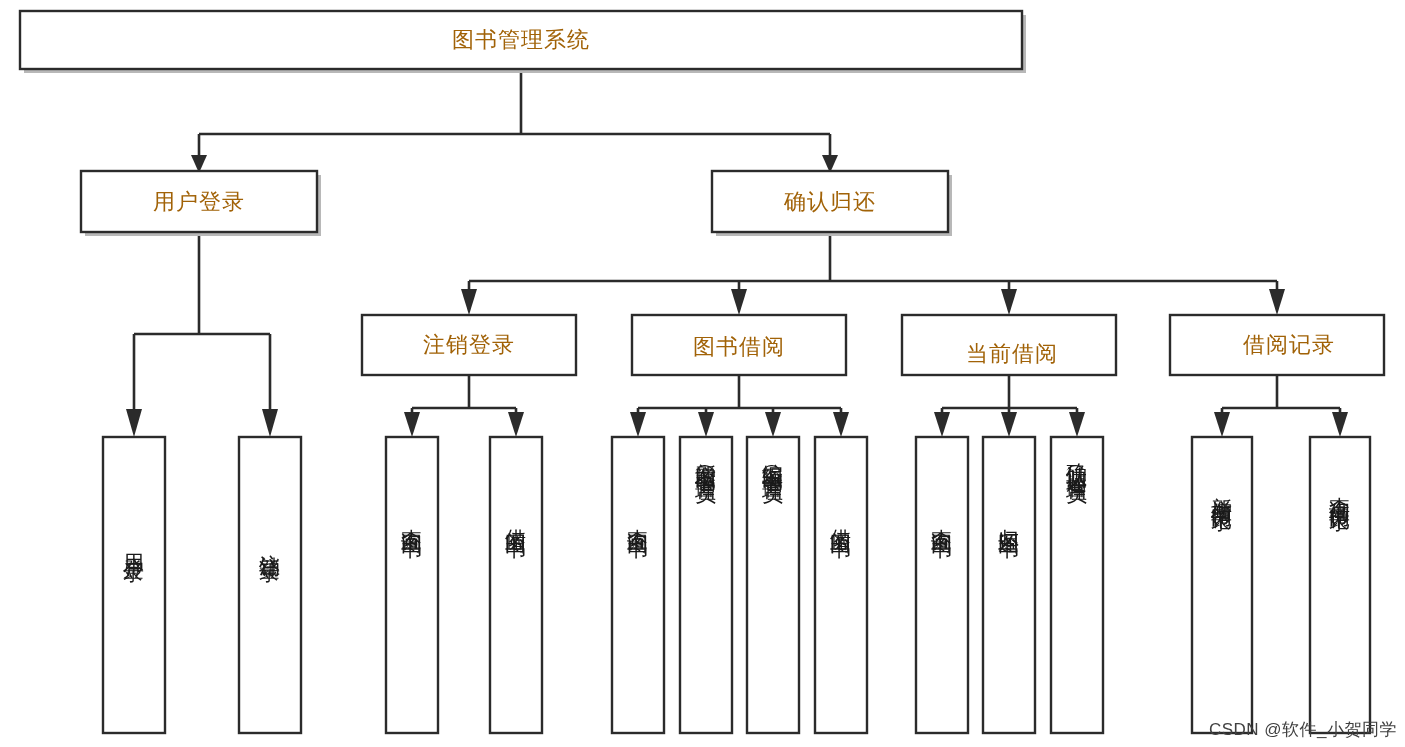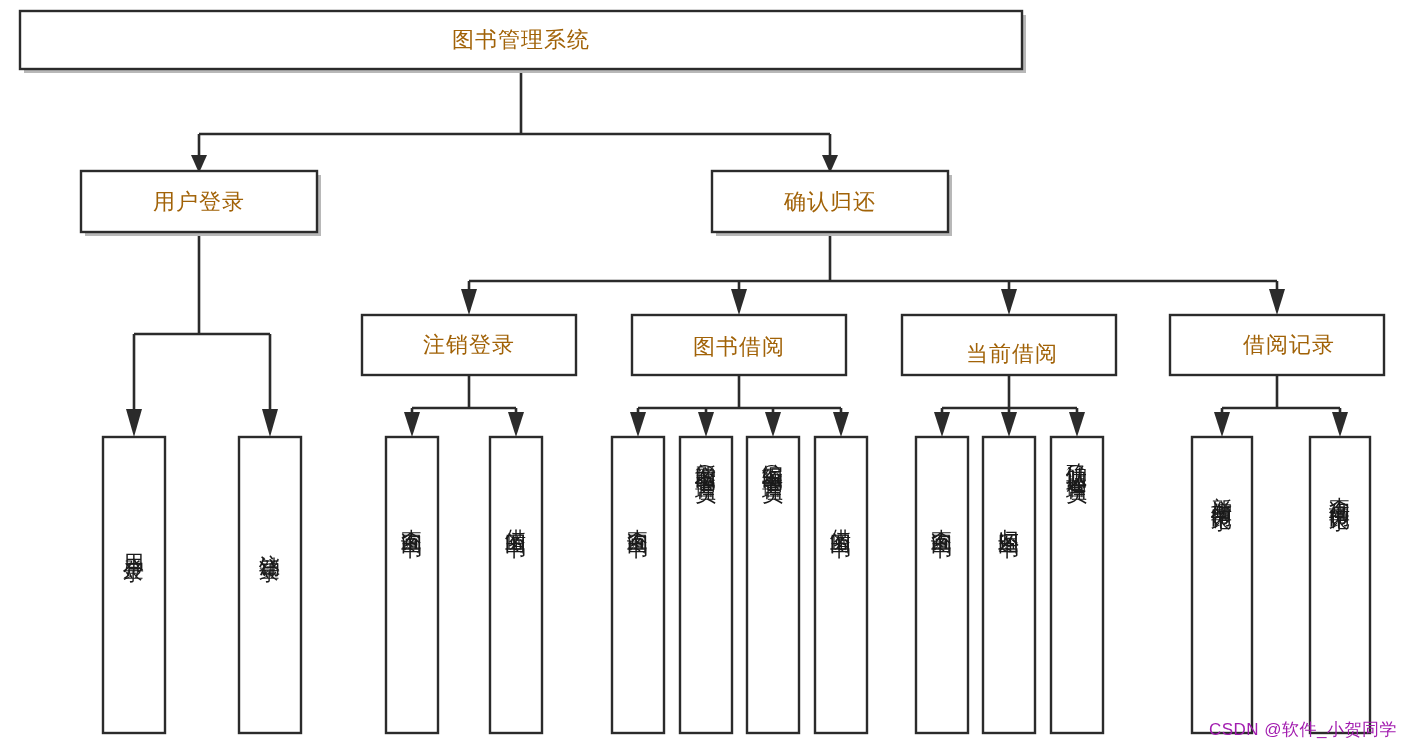--- a/index.html
+++ b/index.html
@@ -75,21 +75,21 @@
     color: #a16207;
     letter-spacing: 1px;
     white-space: nowrap;
   }
   #watermark {
     position: absolute;
     right: 8px;
     bottom: 6px;
     font-family: "Liberation Sans", "DejaVu Sans", sans-serif;
     font-size: 17px;
-    color: #a21caf;
+    color: #404040;
     letter-spacing: 0.5px;
     white-space: nowrap;
     pointer-events: none;
   }
 </style>
 </head>
 <body>
 
 <div id="diagram-root">
 

